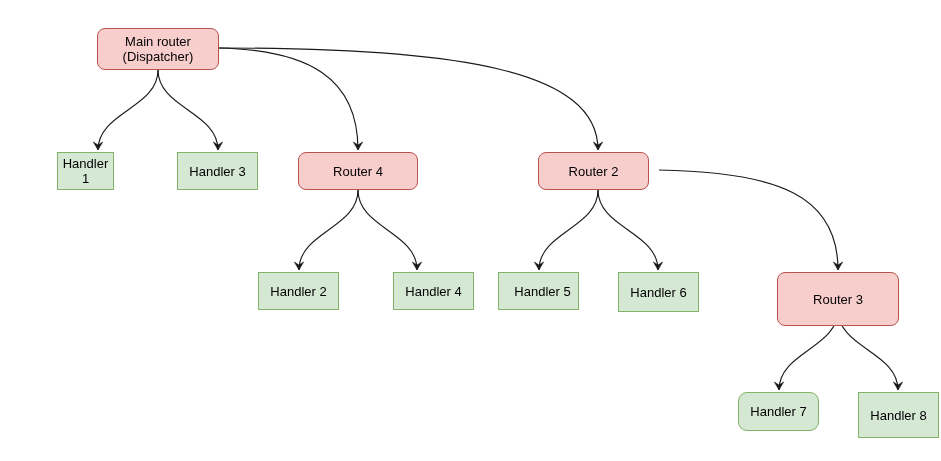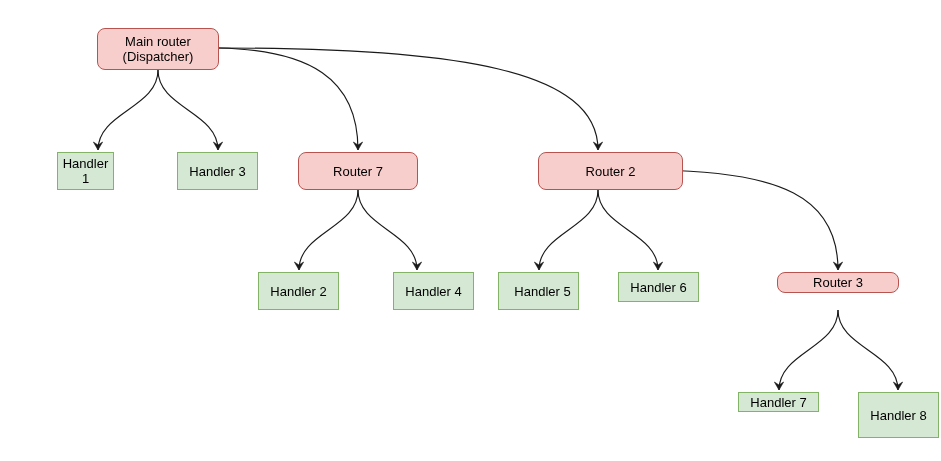--- a/index.html
+++ b/index.html
@@ -92,24 +92,24 @@
         <path d="M 747.4,382 L 752,390 L 756.6,382 L 752,385 Z" class="arrow-head"></path>
         <path d="M 866.4,382 L 871,390 L 875.6,382 L 871,385 Z" class="arrow-head"></path>
       </g>
   </svg>
 
   <div id="nodes-layer">
       <div class="node node-router" style="left: 70px; top: 28px; width: 122px; height: 42px;">Main router
 (Dispatcher)</div>
       <div class="node node-handler" style="left: 30px; top: 152px; width: 57px; height: 38px; text-align: center;">Handler 1</div>
       <div class="node node-handler" style="left: 150px; top: 152px; width: 81px; height: 38px;">Handler 3</div>
-      <div class="node node-router" style="left: 271px; top: 152px; width: 120px; height: 38px;">Router 7</div>
-      <div class="node node-router" style="left: 511px; top: 152px; width: 145px; height: 38px;">Router 2</div>
+      <div class="node node-router" style="left: 271px; top: 152px; width: 120px; height: 38px;">Router 4</div>
+      <div class="node node-router" style="left: 511px; top: 152px; width: 111px; height: 38px;">Router 2</div>
       <div class="node node-handler" style="left: 231px; top: 272px; width: 81px; height: 38px;">Handler 2</div>
       <div class="node node-handler" style="left: 366px; top: 272px; width: 81px; height: 38px;">Handler 4</div>
       <div class="node node-handler" style="left: 471px; top: 272px; width: 81px; height: 38px; padding-left: 8px;">Handler 5</div>
-      <div class="node node-handler" style="left: 591px; top: 272px; width: 81px; height: 30px;">Handler 6</div>
-      <div class="node node-router" style="left: 750px; top: 272px; width: 122px; height: 21px;">Router 3</div>
-      <div class="node node-handler" style="left: 711px; top: 392px; width: 81px; height: 20px;">Handler 7</div>
+      <div class="node node-handler" style="left: 591px; top: 272px; width: 81px; height: 40px;">Handler 6</div>
+      <div class="node node-router" style="left: 750px; top: 272px; width: 122px; height: 54px;">Router 3</div>
+      <div class="node node-handler" style="left: 711px; top: 392px; width: 81px; height: 39px; border-radius: 9px;">Handler 7</div>
       <div class="node node-handler" style="left: 831px; top: 392px; width: 81px; height: 46px;">Handler 8</div>
     </div>
 
 </div>
 
 </body></html>

